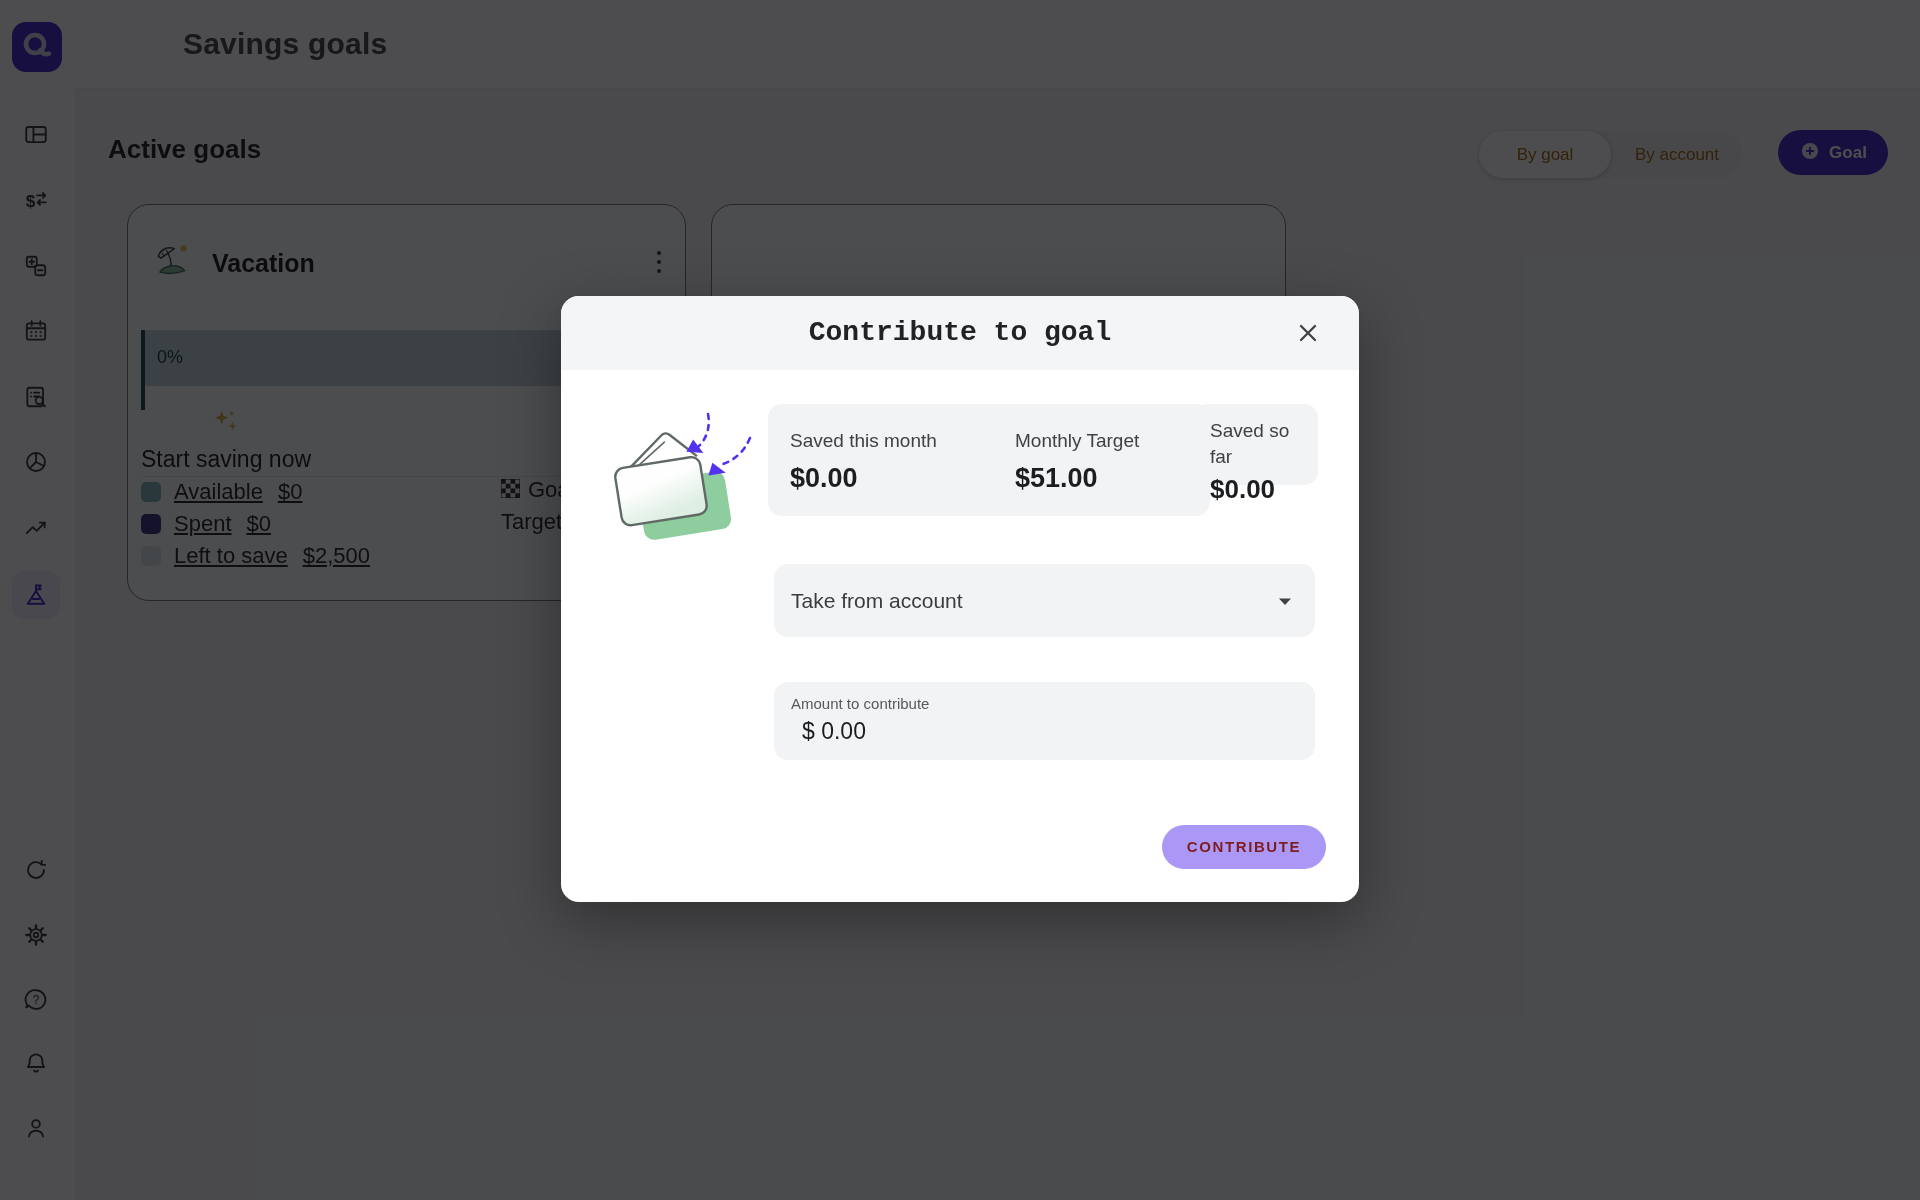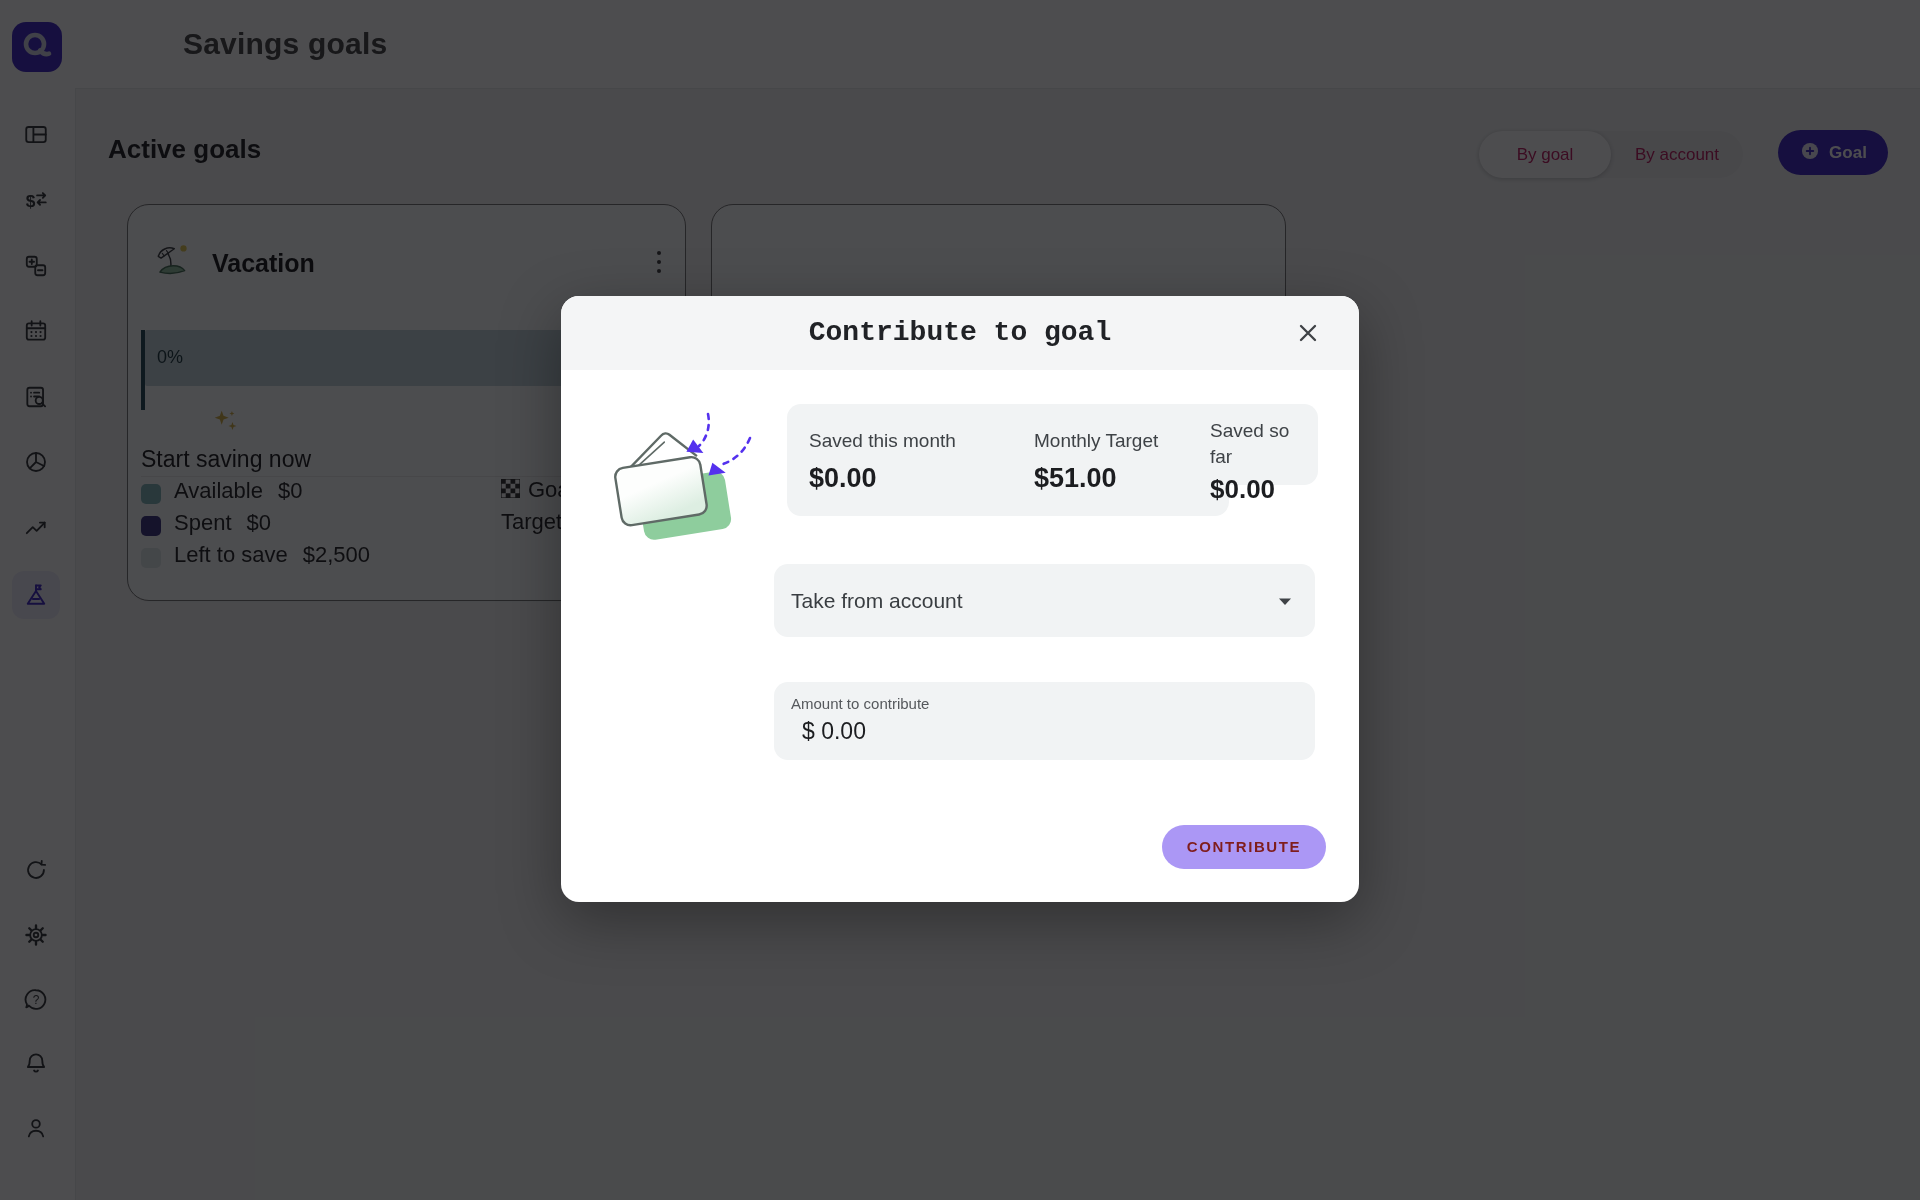--- a/index.html
+++ b/index.html
@@ -15,41 +15,41 @@
   #topbar{left:75px;top:0;width:1845px;height:88px;background:#ffffff;border-bottom:1px solid #e7e8e8;z-index:2;}
   #page-title{left:108px;top:27px;font-size:30px;font-weight:700;color:#404040;letter-spacing:.2px;}
   #logo{left:12px;top:22px;width:50px;height:50px;}
   .navicon{left:23px;width:26px;height:26px;color:#2e3033;cursor:pointer;}
   .navicon svg{display:block;}
   #nav-active-bg{left:12px;top:571px;width:48px;height:48px;border-radius:12px;background:#edecfa;}
 
   
   #section-title{left:108px;top:134px;font-size:26px;font-weight:700;color:#1a1b1d;}
   #view-toggle{left:1479px;top:131px;width:264px;height:47px;background:#ececed;border-radius:24px;display:flex;align-items:center;}
-  .seg{flex:1;text-align:center;font-size:17px;color:#be185d;line-height:47px;border-radius:24px;cursor:pointer;}
+  .seg{flex:1;text-align:center;font-size:17px;color:#a16207;line-height:47px;border-radius:24px;cursor:pointer;}
   .seg.sel{background:#ffffff;box-shadow:0 1px 5px rgba(0,0,0,.22);font-weight:500;}
   #goal-btn{left:1778px;top:130px;width:110px;height:45px;background:#3b23c4;border-radius:23px;display:flex;align-items:center;justify-content:center;gap:8px;cursor:pointer;}
   #goal-btn .lbl{color:#fff;font-size:17px;font-weight:700;}
 
   .goal-card{top:204px;background:#fcfdfd;border:1px solid #737373;border-radius:22px;box-shadow:0 1px 3px rgba(0,0,0,.04);}
   #card1{left:127px;width:557px;height:395px;}
   #card2{left:711px;width:573px;height:396px;}
 
   #vac-icon{left:24px;top:34px;width:42px;height:42px;}
   #vac-title{left:84px;top:44px;font-size:25px;font-weight:700;color:#141517;}
   #kebab{left:520px;top:40px;width:22px;height:34px;cursor:pointer;}
 
   #prog-marker{left:13px;top:125px;width:4px;height:80px;background:#1d4553;}
   #prog-track{left:17px;top:125px;width:509px;height:56px;background:#c3d4d9;border-radius:2px;}
   #prog-label{left:29px;top:142px;font-size:18px;color:#16323c;}
   #cta-row{left:13px;top:203px;display:flex;align-items:center;gap:6px;cursor:pointer;flex-direction:column;}
   #cta-text{font-size:23px;color:#17181a;}
   #card-divider{left:13px;top:271px;width:517px;height:1px;background:#e9eaea;}
 
-  .leg-row{left:13px;display:flex;align-items:flex-end;gap:13px;height:24px;}
+  .leg-row{left:13px;display:flex;align-items:center;gap:13px;height:24px;text-decoration:underline;}
   .leg-sq{width:20px;height:20px;border-radius:5px;flex:0 0 auto;}
   .leg-label,.leg-val{font-size:22px;color:#1e1f21;}
   .leg-val{margin-left:2px;}
   .sw-available{background:#7db3b8;}
   .sw-spent{background:#37307f;}
   .sw-left{background:#dde8ea;}
 
   .tgt-row{display:flex;align-items:center;gap:8px;height:24px;}
   #tgt-row1{left:373px;top:273px;}
   #tgt-row2{left:373px;top:305px;}
@@ -59,21 +59,21 @@
   #dim{left:0;top:0;width:1920px;height:1200px;background:rgba(9,9,11,.72);z-index:10;}
 
   
   #modal{left:561px;top:296px;width:798px;height:606px;background:#ffffff;border-radius:18px;z-index:20;box-shadow:0 18px 60px rgba(0,0,0,.35);}
   #modal-header{left:0;top:0;width:798px;height:74px;background:#f4f5f6;border-radius:18px 18px 0 0;}
   #modal-title{left:0;top:0;width:798px;height:74px;line-height:74px;text-align:center;font-size:28px;font-weight:600;color:#202226;font-family:Liberation Mono, monospace;}
   #modal-close{left:733px;top:23px;width:28px;height:28px;cursor:pointer;}
   #illustration{left:45px;top:112px;width:160px;height:150px;}
 
   .stat-card{top:108px;background:#f1f3f4;border-radius:14px;}
-  #stat-a{left:226px;width:442px;height:112px;}
+  #stat-a{left:207px;width:442px;height:112px;}
   #stat-b{left:634px;width:123px;height:81px;}
   .stat-label{font-size:19px;color:#3e4246;line-height:26px;}
   .stat-value{font-size:27px;font-weight:600;color:#1c1d20;}
   #stat-a .col{position:absolute;top:24px;}
   #stat-a .col .stat-value{margin-top:9px;}
   #col-saved{left:22px;}
   #col-target{left:247px;}
   #stat-b-inner{position:absolute;left:15px;top:14px;width:100px;}
   #stat-b-inner .stat-value{margin-top:4px;font-size:26px;}
 

